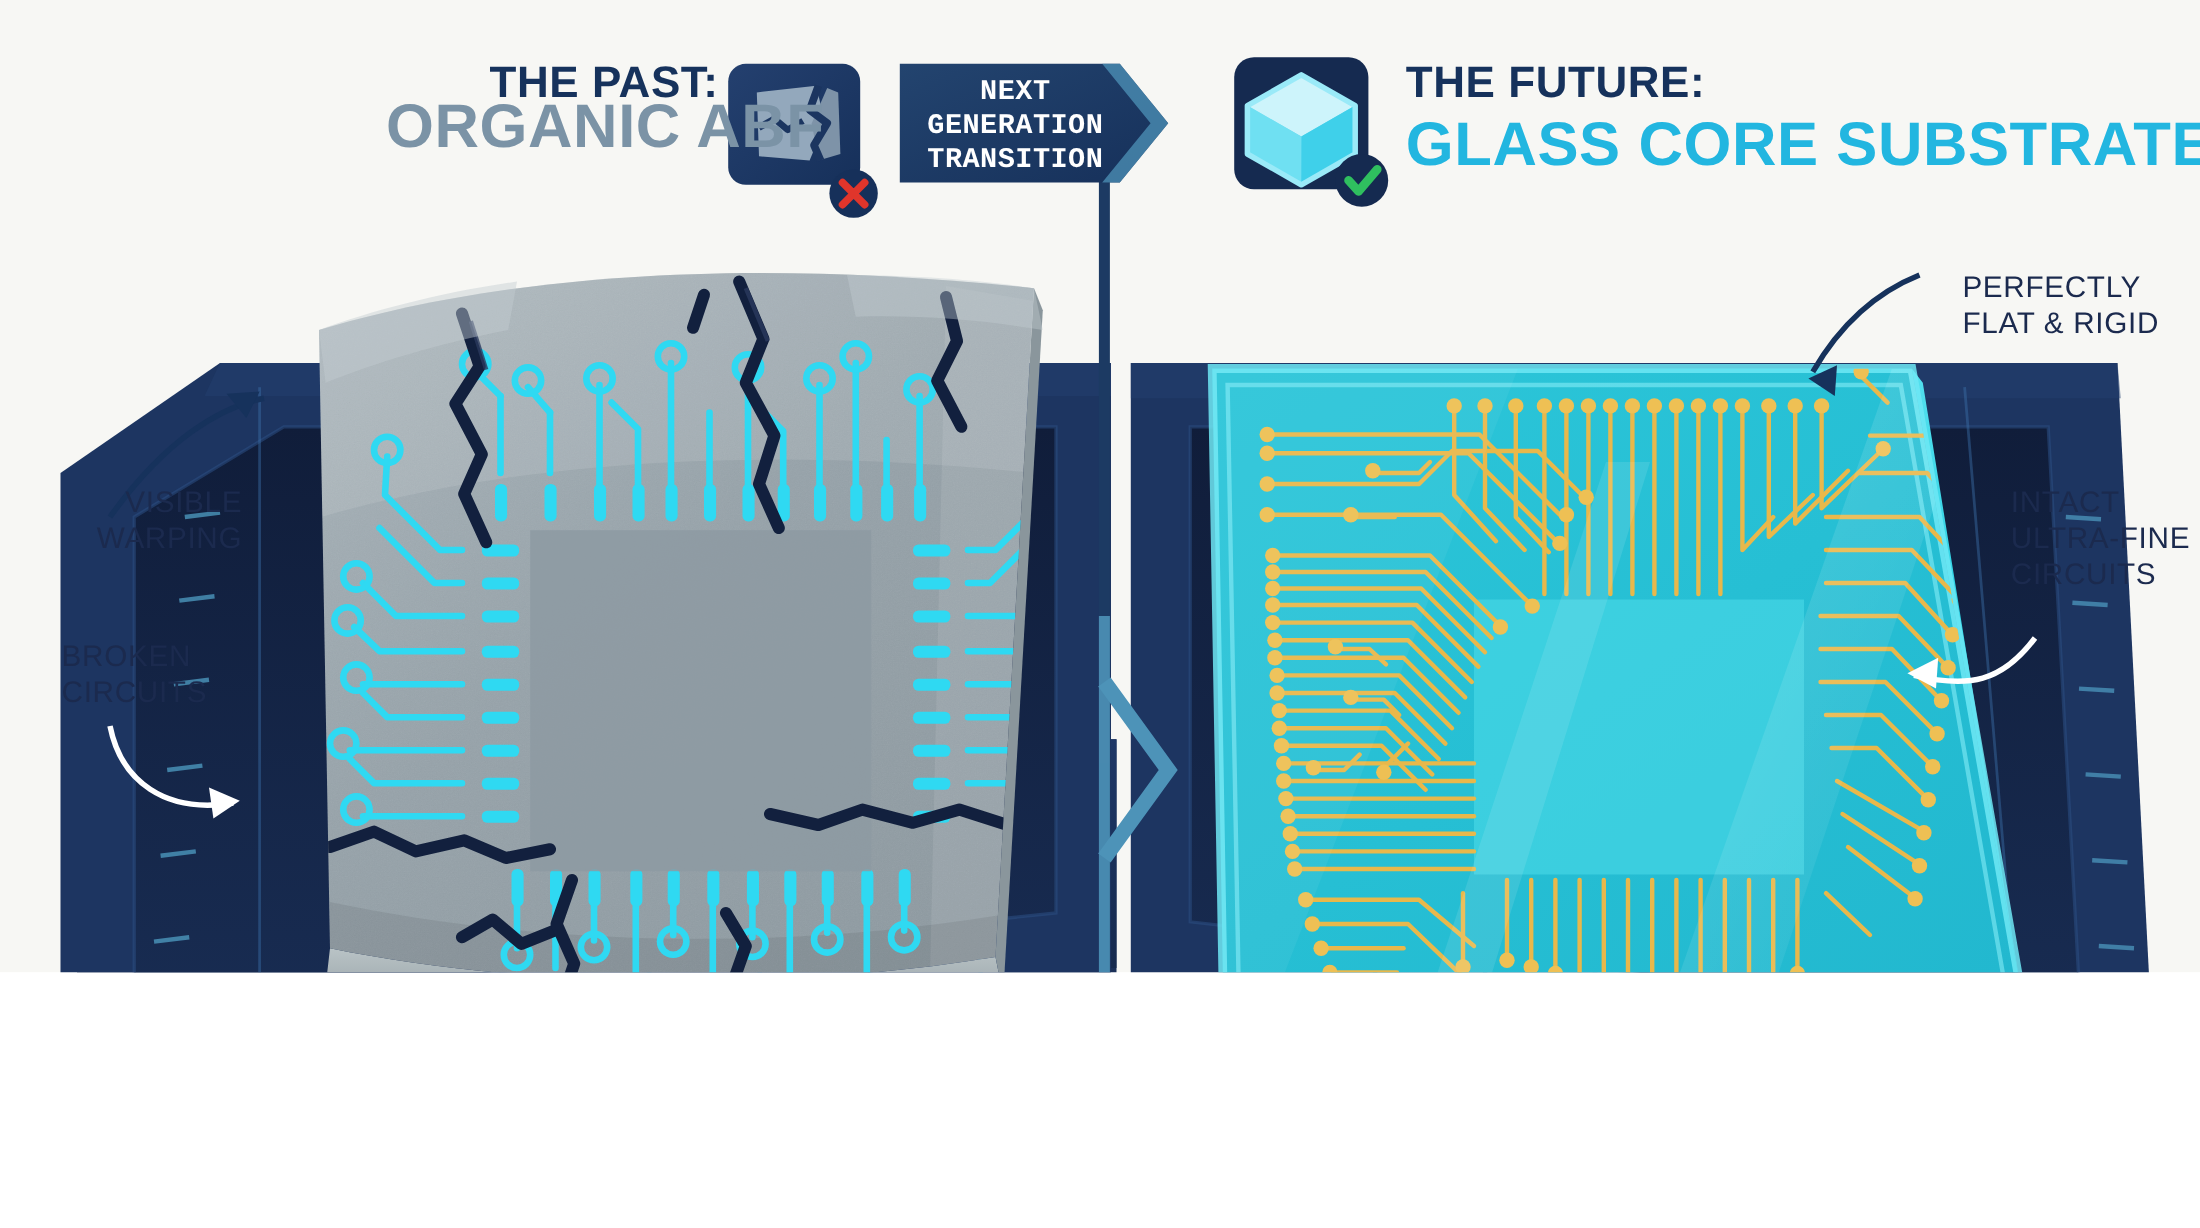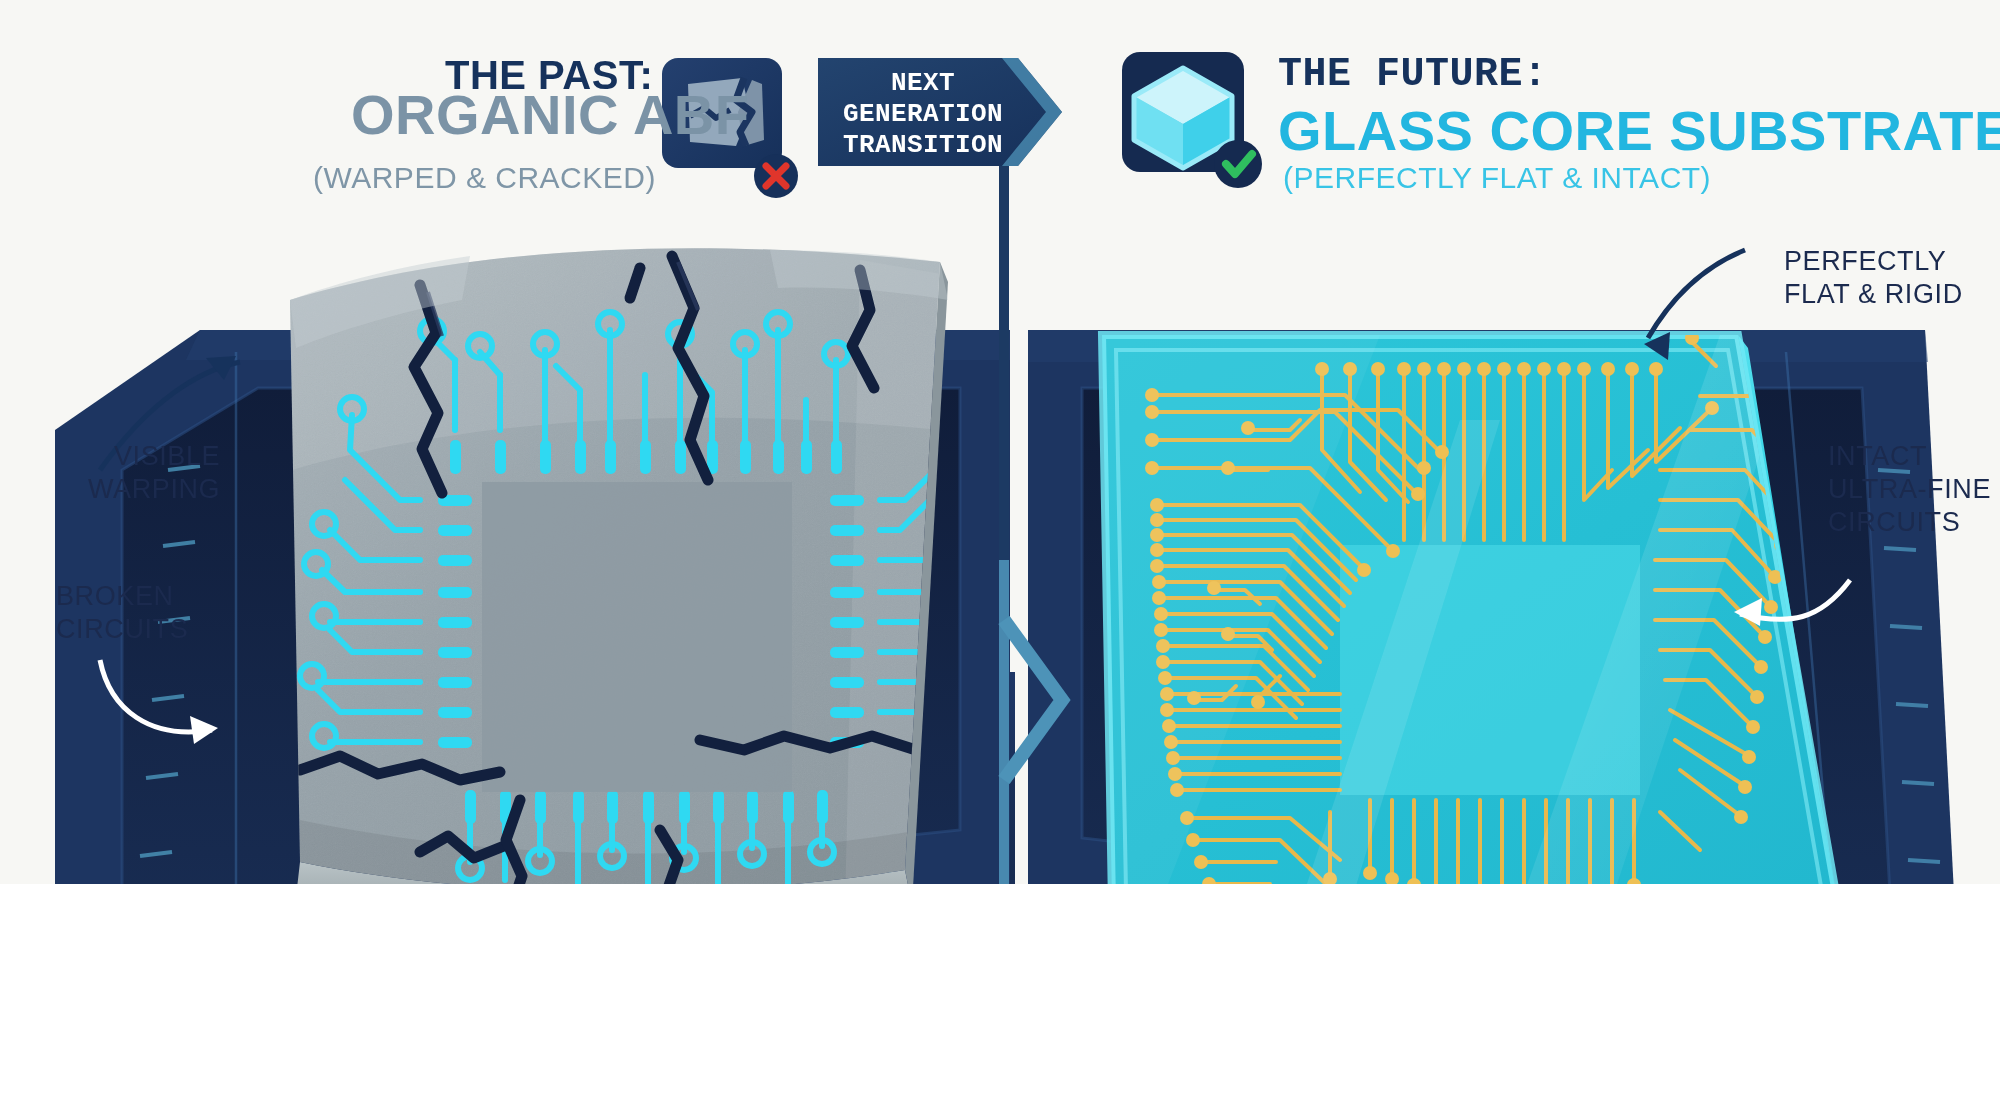--- a/index.html
+++ b/index.html
@@ -620,31 +620,29 @@
       </g>
       <g>
         <circle cx="1238" cy="164" r="24" fill="#152a50"></circle>
         <path d="M1226,164 L1235,174 L1252,154" fill="none" stroke="#2fbf5f" stroke-width="8" stroke-linecap="round" stroke-linejoin="round"></path>
       </g>
     </g>
   </svg>
 
   <div class="htext hd-eyebrow past-eyebrow" style="left:445px;top:55px;">THE PAST:</div>
   <div class="htext hd-main past-main" style="left:307px;top:87px;margin-left:44px;">ORGANIC ABF</div>
-  <div class="htext hd-sub past-sub" style="left:313px;top:163px;">(WARPED &amp; CRACKED)</div>
 
   <div style="position:absolute;left:828px;top:68px;width:190px;font-family:Liberation Mono, monospace;">
     <div class="badge-text">NEXT</div>
     <div class="badge-text">GENERATION</div>
     <div class="badge-text">TRANSITION</div>
   </div>
 
-  <div class="htext hd-eyebrow fut-eyebrow" style="left:1278px;top:55px;font-family:Liberation Mono, monospace;">THE FUTURE:</div>
+  <div class="htext hd-eyebrow fut-eyebrow" style="left:1278px;top:55px;">THE FUTURE:</div>
   <div class="htext hd-main fut-main" style="left:1278px;top:103px;">GLASS CORE SUBSTRATE</div>
-  <div class="htext hd-sub fut-sub" style="left:1283px;top:163px;">(PERFECTLY FLAT &amp; INTACT)</div>
 
   <div class="htext callout" style="left:88px;top:440px;text-align:right;">
     <div>VISIBLE</div>
     <div>WARPING</div>
   </div>
 
   <div class="htext callout" style="left:56px;top:580px;text-align:left;">
     <div>BROKEN</div>
     <div>CIRCUITS</div>
   </div>

